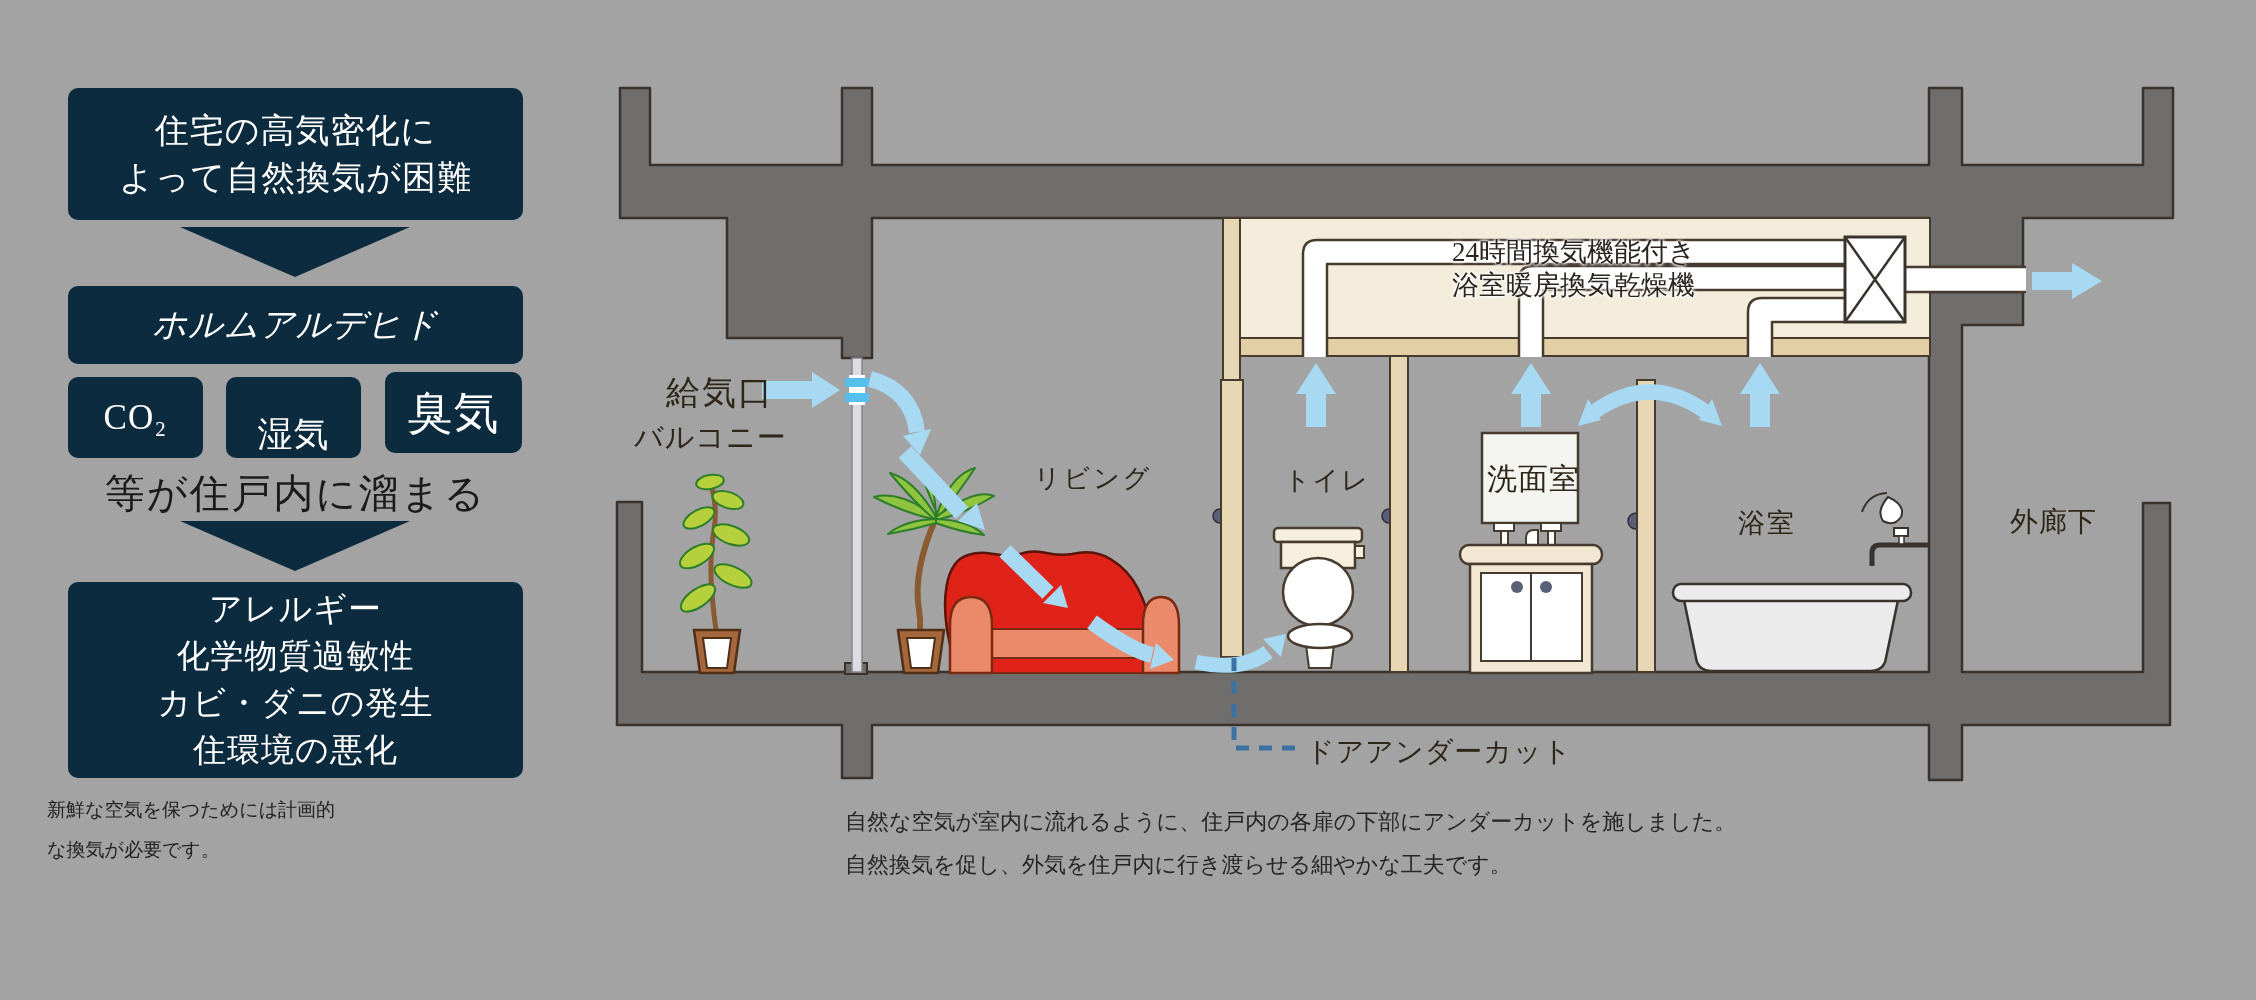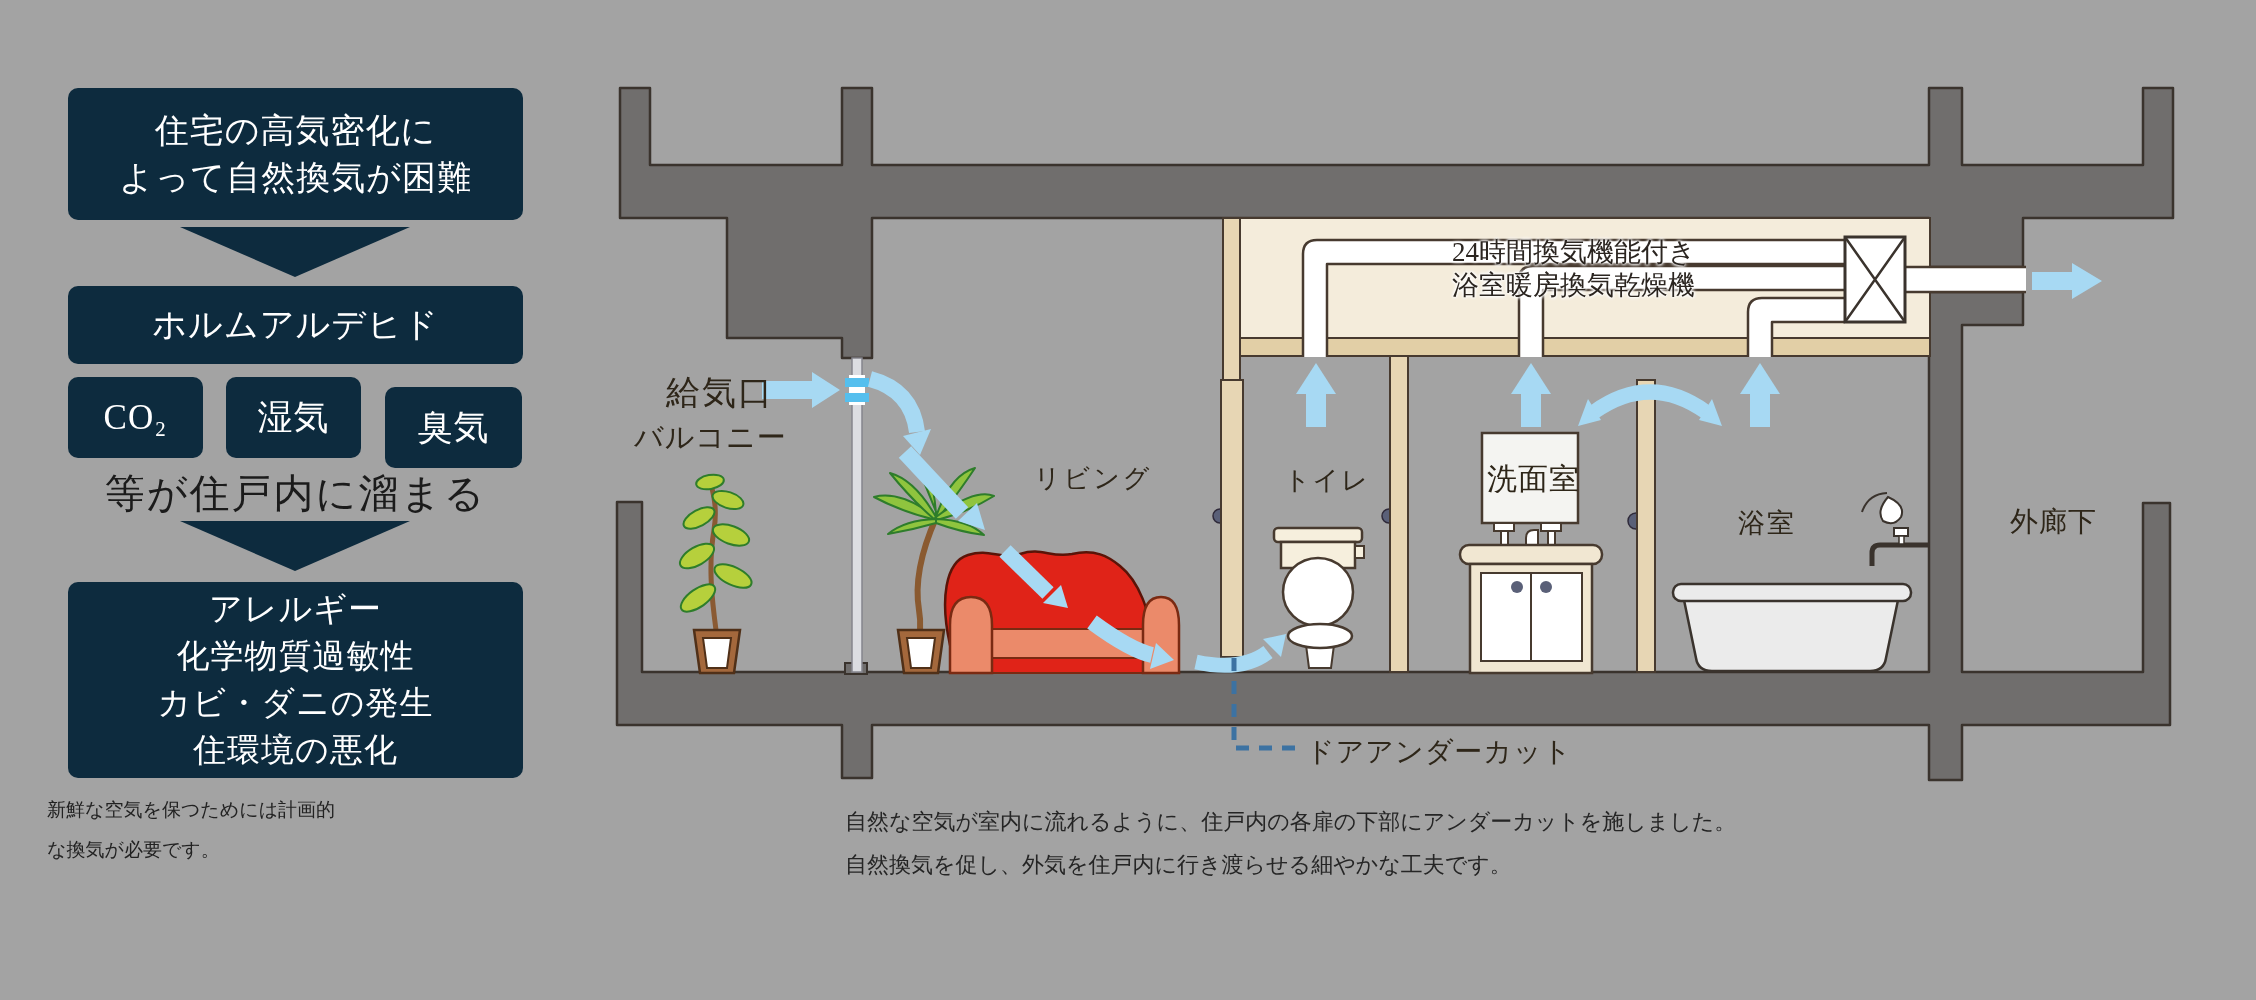--- a/index.html
+++ b/index.html
@@ -37,31 +37,31 @@
 
 <div class="stage">
 
   <div class="fc-box fc-big" style="top:88px;height:132px;font-size:34px;line-height:47px;">
     <div class="fc-line">住宅の高気密化に</div>
     <div class="fc-line">よって自然換気が困難</div>
   </div>
 
   <div class="fc-tri" style="left:180px;top:227px;"></div>
 
-  <div class="fc-box fc-big" style="top:286px;height:78px;font-size:34px;">
+  <div class="fc-box fc-big" style="top:286px;height:78px;font-size:34px;font-style:italic;">
     <div class="fc-line">ホルムアルデヒド</div>
   </div>
 
   <div class="fc-box" style="left:68px;top:377px;width:135px;height:81px;font-size:35px;">
     <div class="fc-line">CO₂</div>
   </div>
-  <div class="fc-box" style="left:226px;top:377px;width:135px;height:81px;font-size:35px;">
+  <div class="fc-box" style="left:226px;top:377px;width:135px;height:81px;font-size:35px;justify-content:flex-end;">
     <div class="fc-line">湿気</div>
   </div>
-  <div class="fc-box" style="left:385px;top:387px;width:137px;height:81px;font-size:35px;">
+  <div class="fc-box" style="left:385px;top:372px;width:137px;height:81px;font-size:45px;">
     <div class="fc-line">臭気</div>
   </div>
 
   <div class="fc-accum" style="top:466px;">等が住戸内に溜まる</div>
 
   <div class="fc-tri" style="left:180px;top:521px;"></div>
 
   <div class="fc-box fc-big" style="top:582px;height:196px;font-size:33px;line-height:47px;">
     <div class="fc-line">アレルギー</div>
     <div class="fc-line">化学物質過敏性</div>

